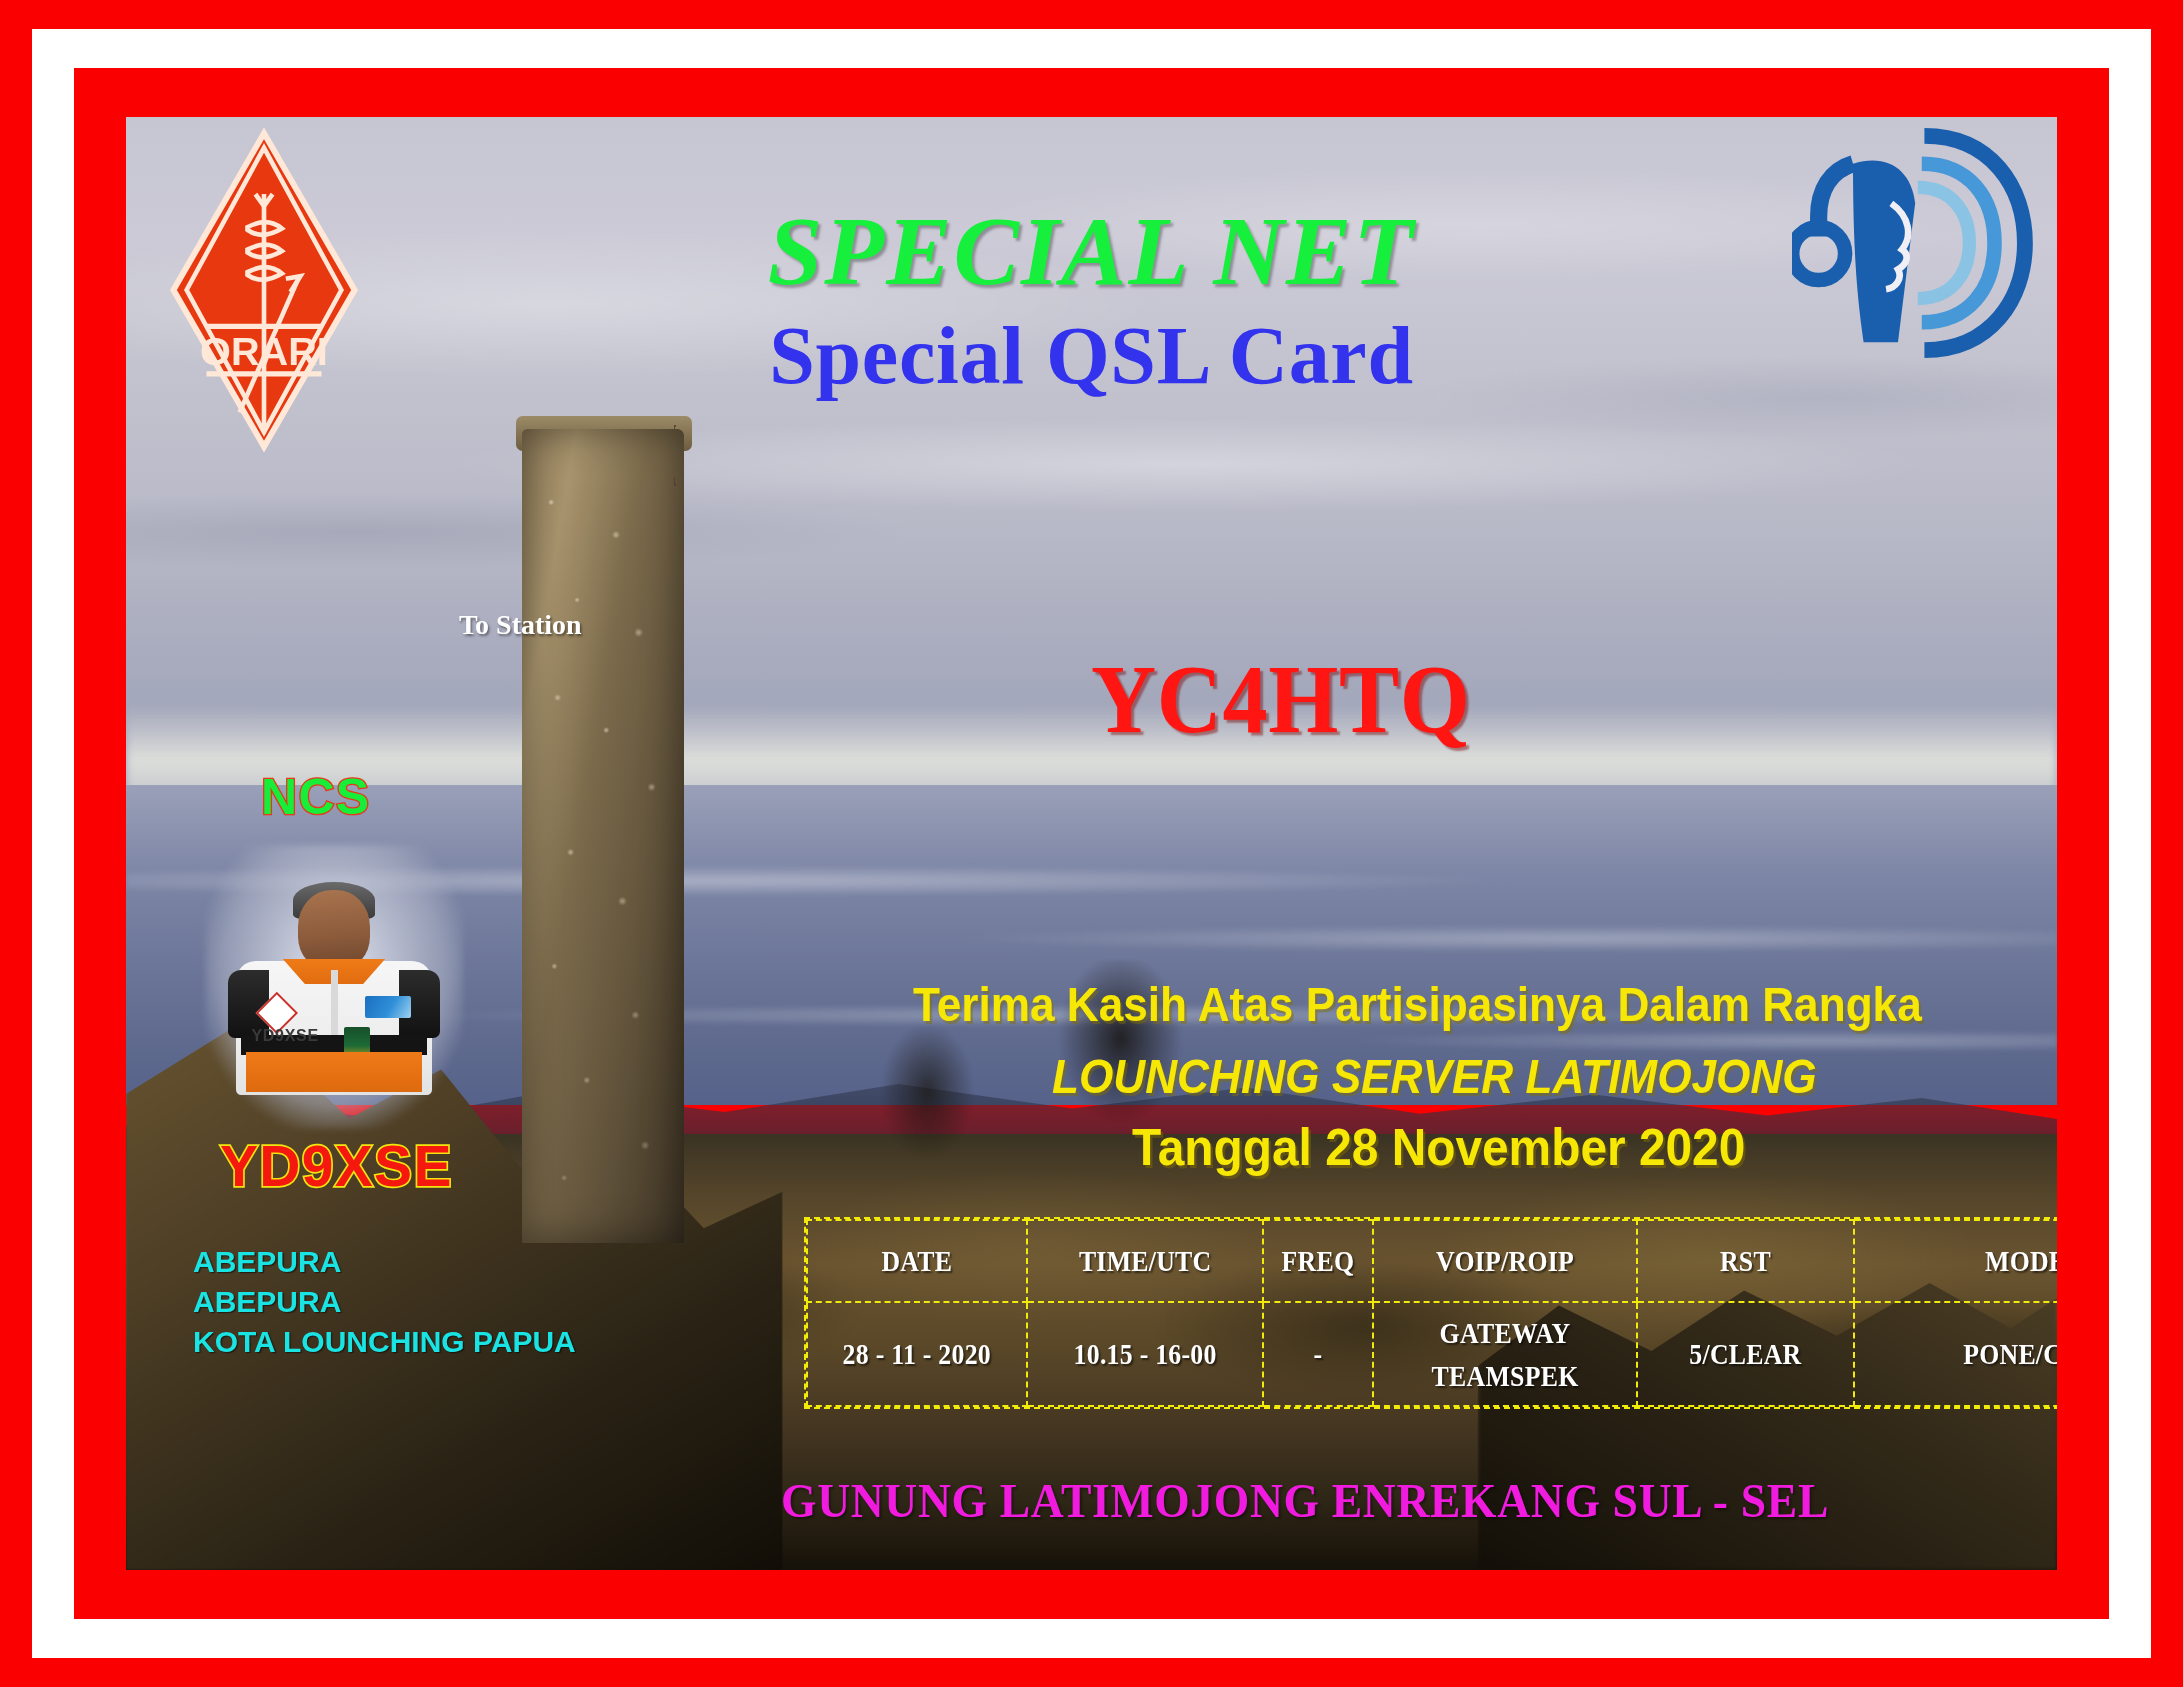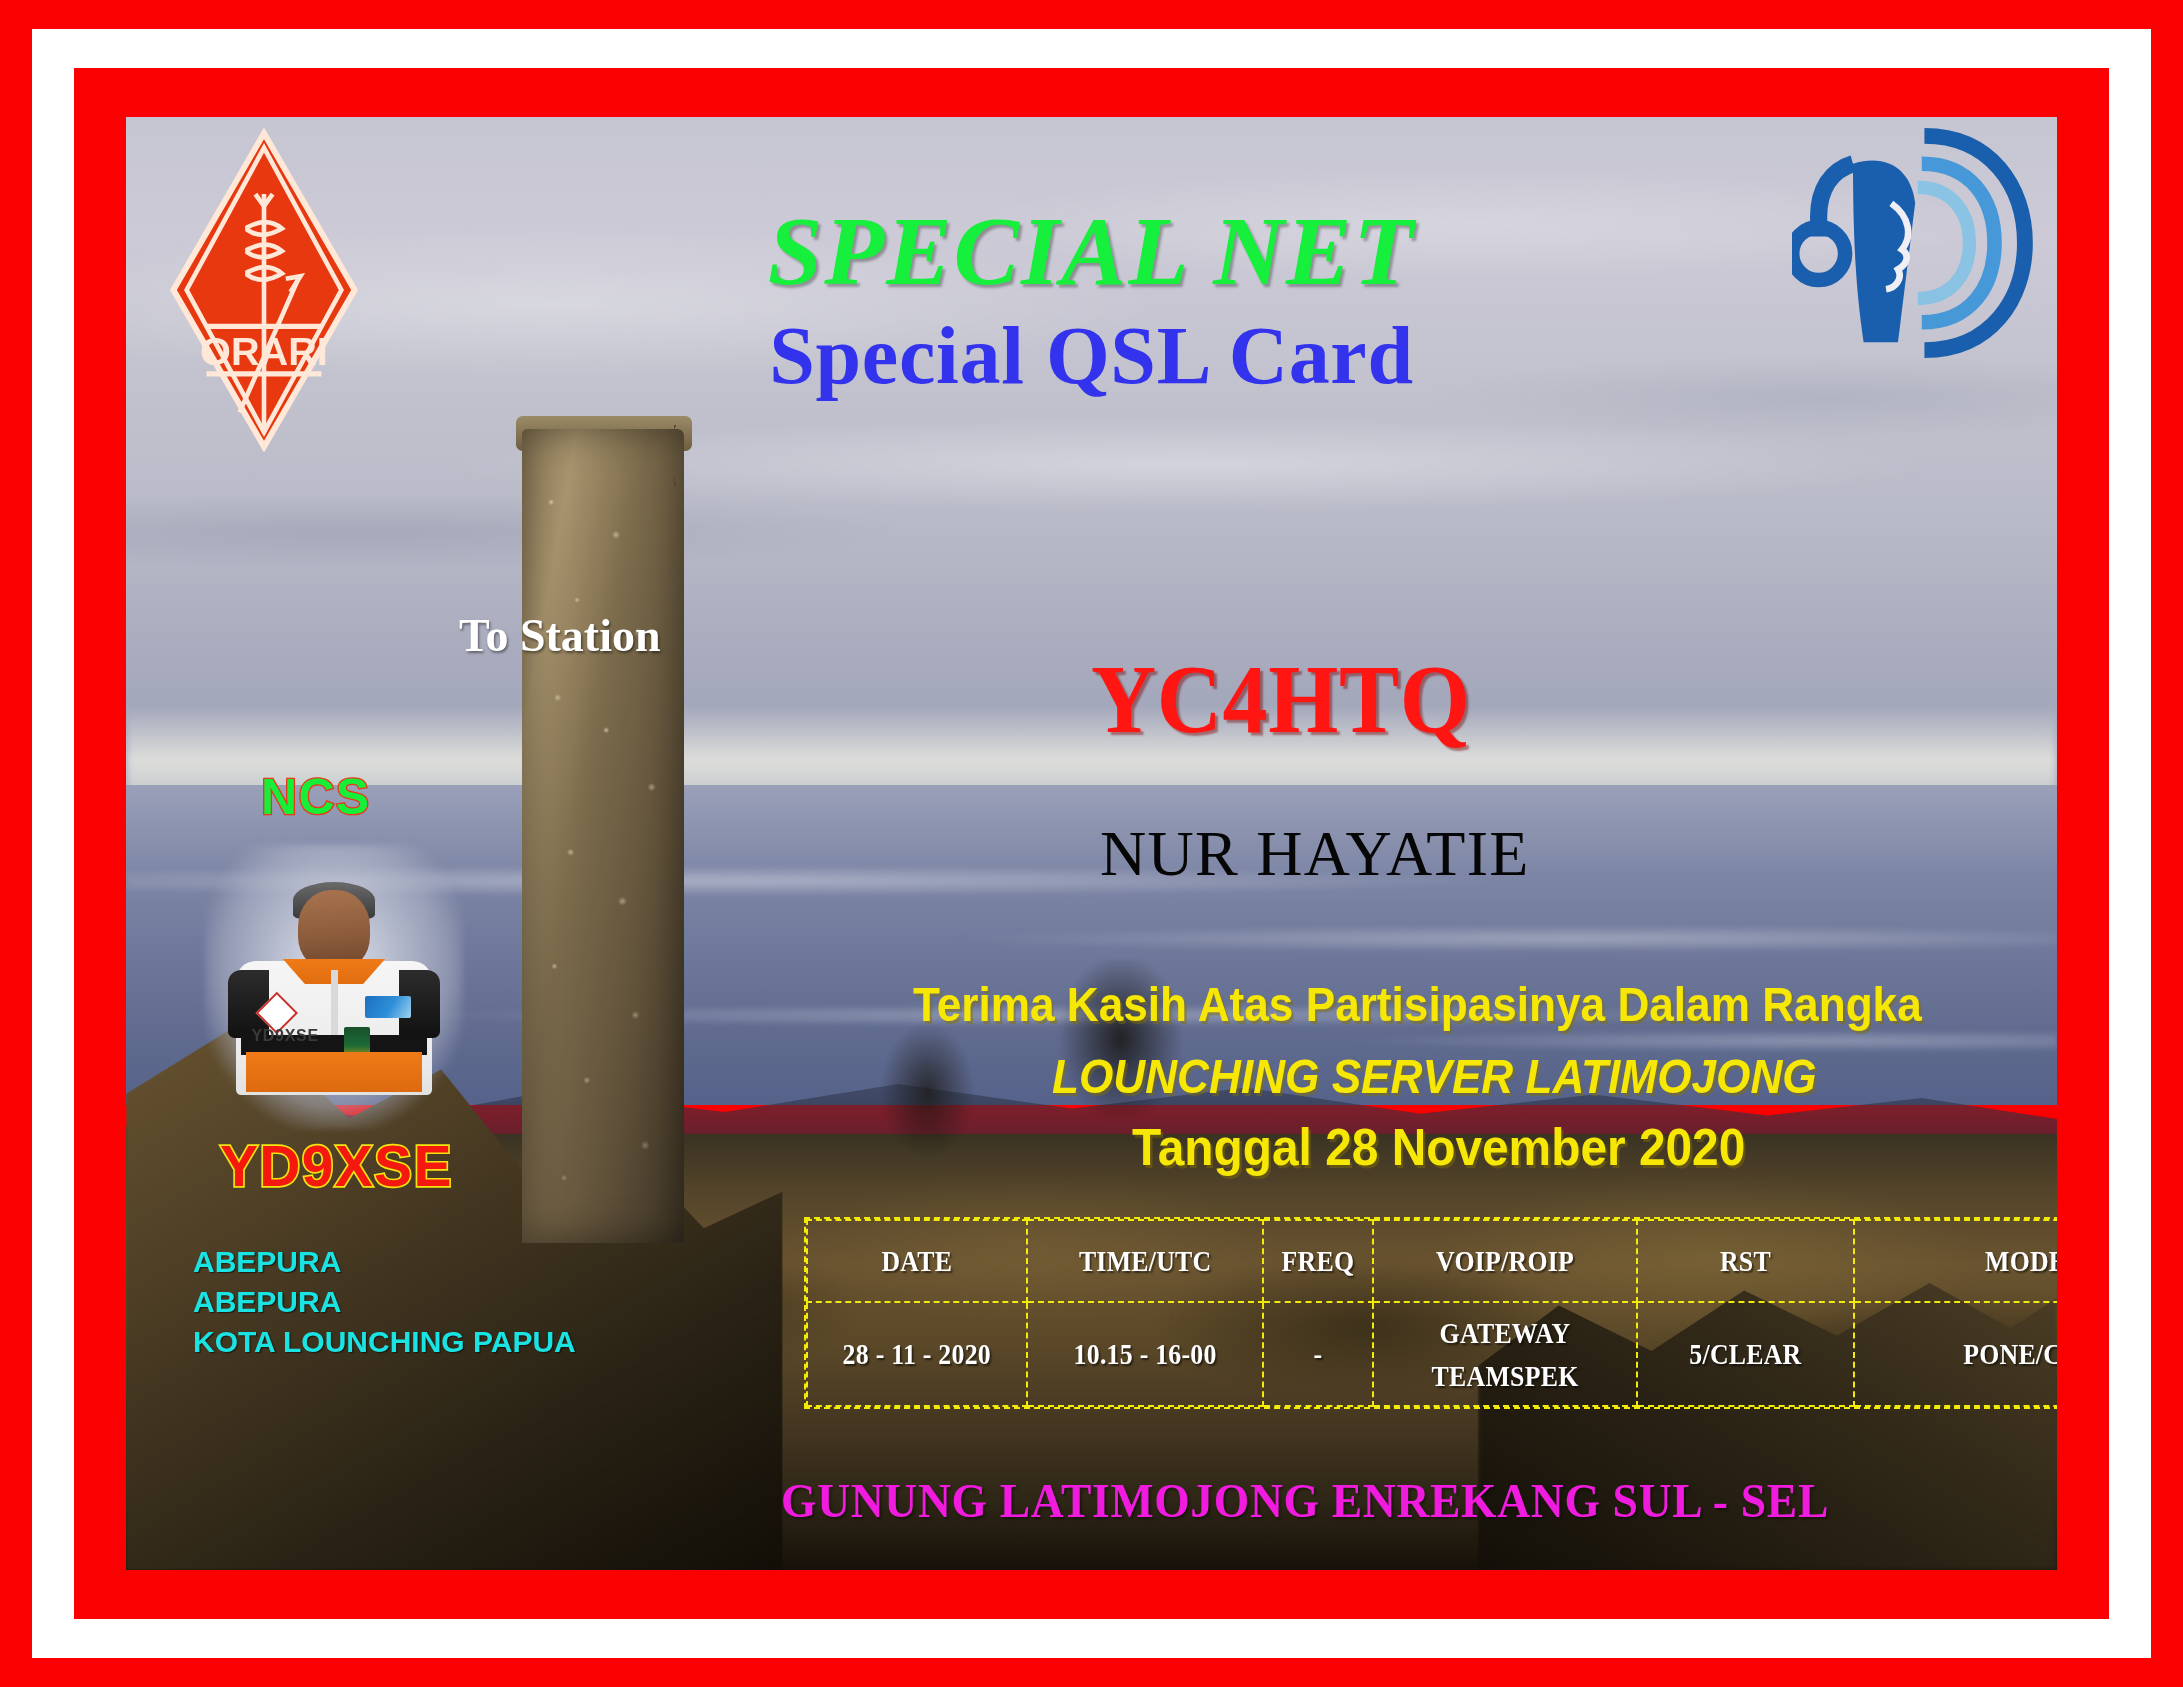--- a/index.html
+++ b/index.html
@@ -97,21 +97,21 @@
   .orari{position:absolute;left:42px;top:10.6px;width:192px;height:324px;}
   .dlogo{position:absolute;right:20px;top:6.6px;width:245px;height:238px;}
 
   
   .t{position:absolute;white-space:nowrap;}
   #specialNet{left:0;right:0;top:78px;text-align:center;font-size:98px;font-style:italic;
      font-weight:700;color:#16f03c;letter-spacing:2px;
      text-shadow:2.6px 3.3px 2.6px rgba(0,0,0,.30);font-family:"Liberation Serif",serif;}
   #qslCard{left:0;right:0;top:192px;text-align:center;font-size:82px;font-weight:700;color:#3333ee;
      font-family:"Liberation Serif",serif;letter-spacing:0.7px;}
-  #toStation{left:333px;top:492px;font-size:46px;font-weight:700;color:#ffffff;
+  #toStation{left:333px;top:492px;font-size:28px;font-weight:700;color:#ffffff;
      font-family:"Liberation Serif",serif;text-shadow:1.3px 2px 2.6px rgba(0,0,0,.45);}
   #callsign{left:965px;top:526px;font-size:98px;font-weight:700;color:#ff1512;
      font-family:"Liberation Serif",serif;letter-spacing:0.7px;
      text-shadow:3.3px 3.3px 2px rgba(120,0,0,.45);transform:scaleX(.92);transform-origin:left top;}
   #opname{left:974px;top:700px;font-size:64px;font-weight:400;color:#060606;
      font-family:"Liberation Serif",serif;letter-spacing:1.3px;}
 
   .yel{color:#f7e705;font-family:"Liberation Sans",sans-serif;font-weight:700;
      text-shadow:2.6px 2.6px 0 rgba(130,110,0,.45);}
   #thanks{left:787px;top:860px;font-size:48px;transform:scaleX(.92);transform-origin:left top;}
@@ -229,21 +229,20 @@
       <path d="M92 60 C145 44 180 70 186 120 L160 330 L108 330 C96 250 92 170 92 60 Z" fill="#1a5fae"></path>
       <path d="M150 120 C178 140 182 170 166 190 C178 198 174 212 160 220 C168 234 156 248 142 250" fill="none" stroke="#f0eff5" stroke-width="10"></path>
       <circle cx="40" cy="196" r="40" fill="none" stroke="#1a5fae" stroke-width="22"></circle>
     </svg>
 
     <div class="t" id="specialNet">SPECIAL NET</div>
     <div class="t" id="qslCard">Special QSL Card</div>
 
     <div class="t" id="toStation">To Station</div>
     <div class="t" id="callsign">YC4HTQ</div>
-    <div class="t" id="opname">NUR HAYATIE</div>
 
     <div class="t yel" id="thanks">Terima Kasih Atas Partisipasinya Dalam Rangka</div>
     <div class="t yel" id="launch">LOUNCHING SERVER LATIMOJONG</div>
     <div class="t yel" id="tgl">Tanggal  28  November  2020</div>
 
     <div class="t" id="ncs">NCS</div>
     <div class="t" id="yd9">YD9XSE</div>
 
     <div id="opPhoto">
       <div class="bg"></div>

